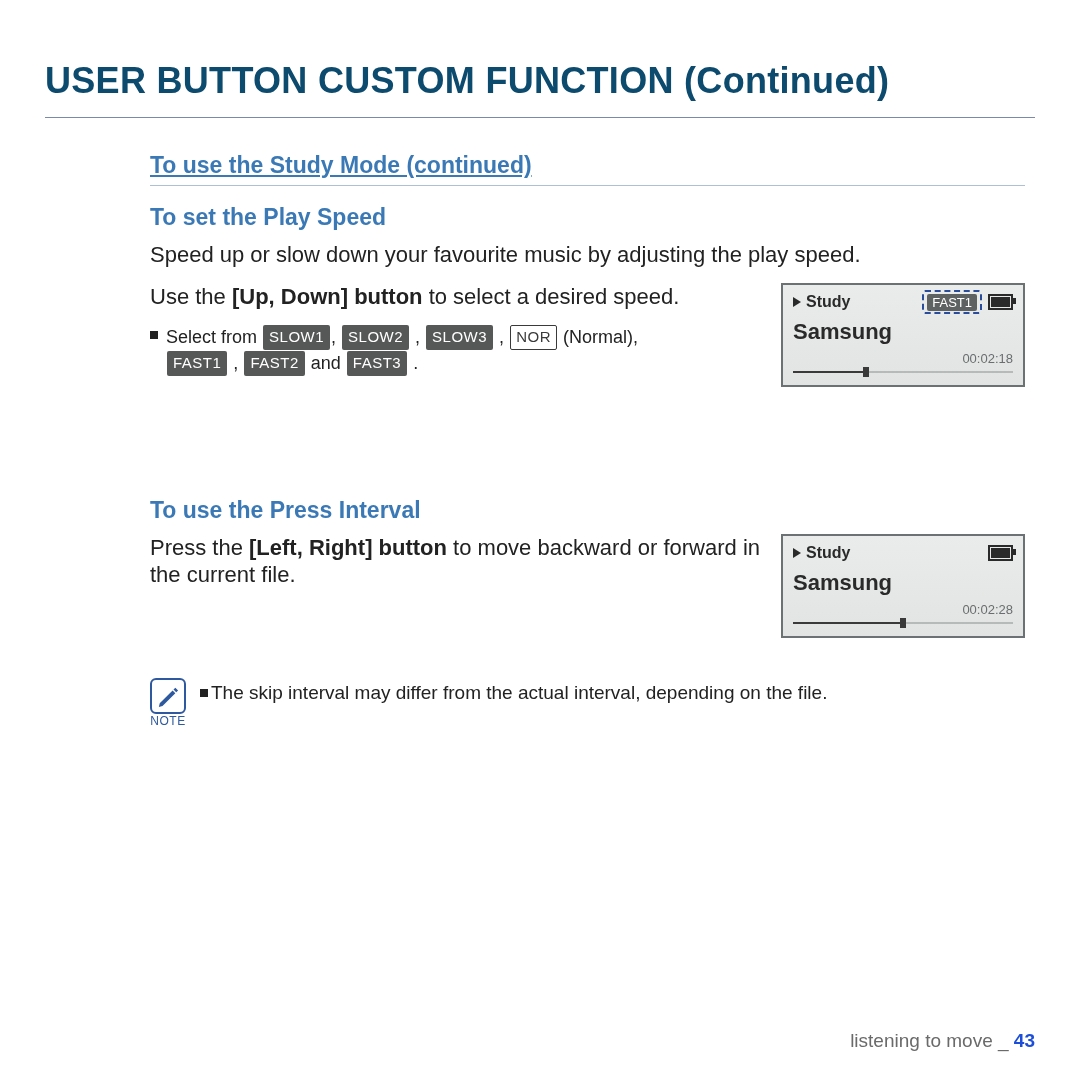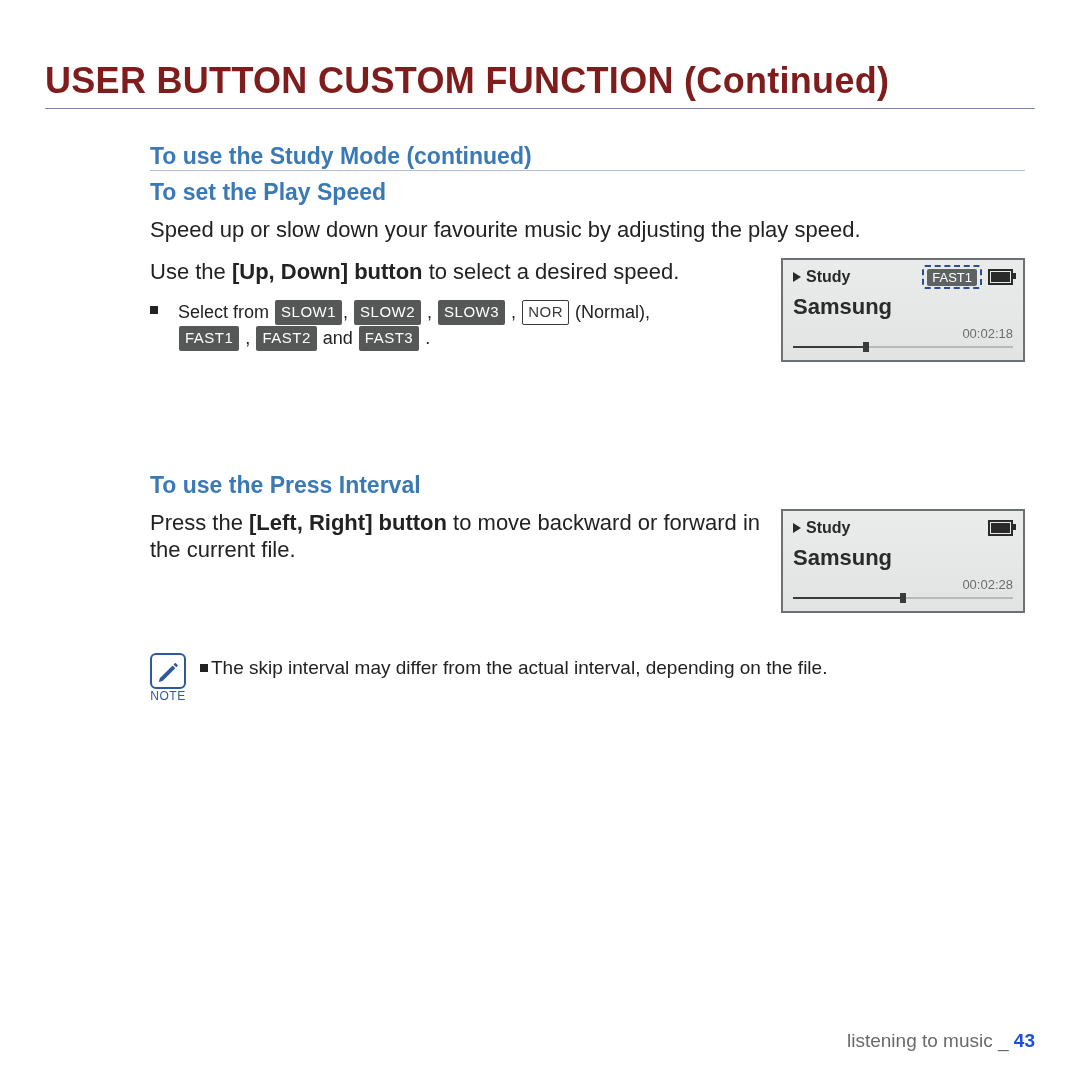--- a/index.html
+++ b/index.html
@@ -15,36 +15,38 @@
   .page {
     position: relative;
     box-sizing: border-box;
     width: 1080px;
     height: 1080px;
     padding: 60px 45px 0 45px;
   }
   .page-title {
     font-size: 36px;
     font-weight: bold;
-    color: #7f1d1d;
+    color: #0c4a6e;
     letter-spacing: 0.3px;
     border-bottom: 1px solid #7c8aa9;
-    padding-bottom: 6px;
+    padding-bottom: 15px;
     margin: 0 0 34px 0;
   }
   .content {
     margin-left: 105px;
     margin-right: 10px;
   }
   .section-heading {
     color: #3a79b5;
     font-weight: bold;
     font-size: 23px;
     border-bottom: 1px solid #b0c0d4;
-    margin-bottom: 8px;
+    padding-bottom: 6px;
+    margin-bottom: 18px;
+    text-decoration: underline;
   }
   .subheading {
     color: #3a79b5;
     font-weight: bold;
     font-size: 23px;
     margin-bottom: 10px;
   }
   .body-text {
     font-size: 22px;
     line-height: 1.25;
@@ -64,21 +66,21 @@
     min-width: 0;
   }
   .row .screen-col {
     flex: 0 0 auto;
   }
   .bullet-line {
     font-size: 18px;
     line-height: 1.45;
     color: #222;
     display: flex;
-    gap: 20px;
+    gap: 8px;
   }
   .bullet-marker {
     width: 8px;
     height: 8px;
     background: #222;
     margin-top: 7px;
     flex: 0 0 8px;
   }
   .bullet-content {
     flex: 1 1 auto;
@@ -347,18 +349,18 @@
       </div>
       <div class="note-text">
         <span class="bullet-marker" style="margin-top:7px"></span>
         <span>The skip interval may differ from the actual interval, depending on the file.</span>
       </div>
     </div>
 
   </div>
 
   <div class="footer">
-    <span>listening to music</span>
+    <span>listening to move</span>
     <span>_</span>
     <span class="pnum">43</span>
   </div>
 
 </div>
 
 </body></html>

